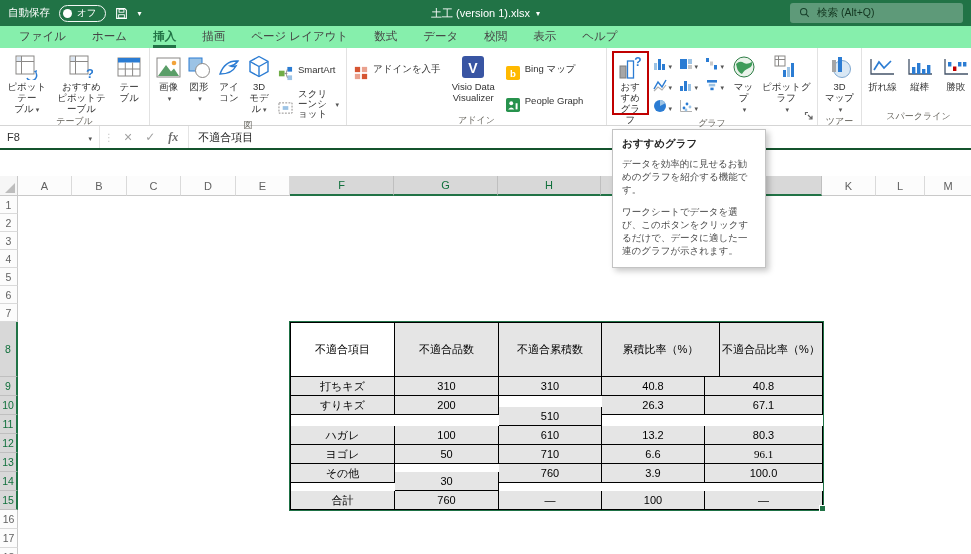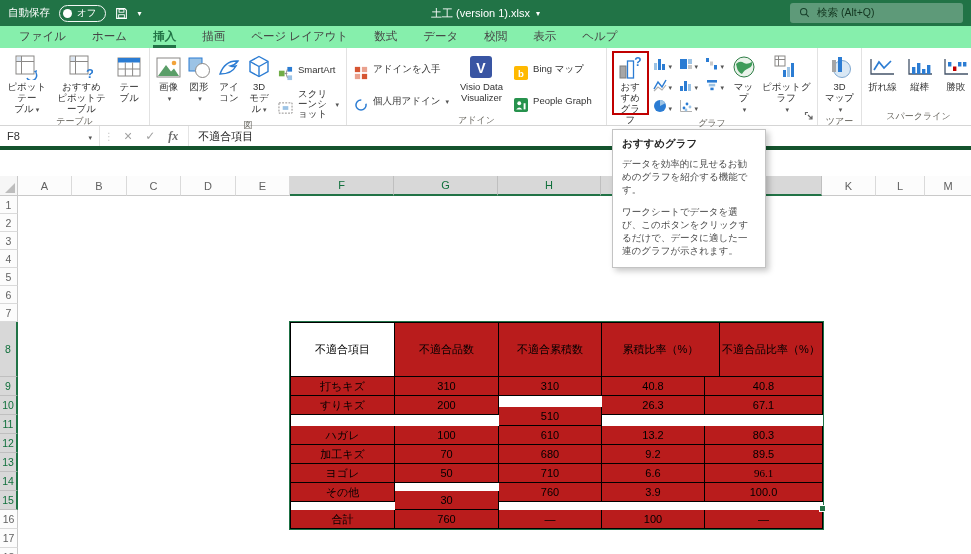--- a/index.html
+++ b/index.html
@@ -35,21 +35,21 @@
   .caret::after { content: "▾"; font-size: 7px; color: #555; }
   .lbl .caret::after { margin-left: 2px; }
   .smallcol { display: flex; flex-direction: column; justify-content: flex-start; gap: 6px; padding: 6px 4px 0; }
   .smallbtn { display: flex; align-items: center; gap: 5px; font-size: 9.5px; color: #333; cursor: pointer; white-space: pre-line; line-height: 10px; }
   .minigrid { display: grid; grid-template-columns: repeat(3, 26px); grid-auto-rows: 21px; padding-top: 4px; }
   .minibtn { display: flex; align-items: center; gap: 2px; cursor: pointer; padding-left: 2px; }
   .redbox { border: 2px solid #c00000; margin: 1px 2px 0 2px; height: 64px; display: flex; }
   .launcher { position: absolute; right: 3px; bottom: 2px; cursor: pointer; }
 
   
-  .fbar { height: 24px; background: #fff; border-bottom: 4px solid #14532d; display: flex; align-items: stretch; }
+  .fbar { height: 24px; background: #fff; border-bottom: 2px solid #14532d; display: flex; align-items: stretch; }
   .namebox { width: 100px; display: flex; align-items: center; padding: 0 7px; font-size: 11px; border-right: 1px solid #e4e4e4; cursor: pointer; }
   .namebox .nb-caret { margin-left: auto; }
   .fdots { display: flex; align-items: center; color: #c9c9c9; padding: 0 4px; font-size: 10px; }
   .fdots::after { content: "⋮"; }
   .fbtns { display: flex; align-items: center; gap: 13px; padding: 0 10px 0 6px; border-right: 1px solid #e4e4e4; color: #a0a0a0; }
   .fb-x::after { content: "×"; font-size: 14px; }
   .fb-ck::after { content: "✓"; font-size: 12px; }
   .fb-fx { font-style: italic; font-family: "Liberation Serif", "DejaVu Serif", serif; font-size: 12px; color: #6d6d6d; font-weight: bold; }
   .fvalue { flex: 1; display: flex; align-items: center; padding: 0 9px; font-size: 11px; color: #222; cursor: text; }
   .fgap { height: 26px; background: #fff; }
@@ -63,21 +63,21 @@
   .colh.sel { background: #d8d8d8; color: #11703c; border-bottom: 2px solid #217346; border-right-color: #bfbfbf; }
   .sheetbody { display: flex; height: calc(100% - 20px); }
   .rowheads { width: 18px; display: flex; flex-direction: column; flex: 0 0 auto; }
   .rowh { display: flex; align-items: center; justify-content: center; font-size: 10.5px; color: #616161; background: #fcfcfc; border-bottom: 1px solid #dadada; border-right: 1px solid #c9c9c9; flex: 0 0 auto; cursor: pointer; }
   .rowh.sel { background: #d8d8d8; color: #11703c; border-right: 2px solid #217346; border-bottom-color: #bfbfbf; }
   .cellsarea { flex: 1; position: relative; background: #fff; }
 
   
   .ptable { position: absolute; left: 272px; top: 126px; border-top: 1px solid #000; border-left: 1px solid #000; outline: 1px solid #1e7145; }
   .prow { display: flex; }
-  .pcell { border-right: 1px solid #000; border-bottom: 1px solid #000; background: #b91c1c; display: flex; align-items: center; justify-content: center; font-size: 11px; color: #000; flex: 0 0 auto; cursor: cell; }
+  .pcell { border-right: 1px solid #000; border-bottom: 1px solid #000; background: #e5e5e5; display: flex; align-items: center; justify-content: center; font-size: 11px; color: #000; flex: 0 0 auto; cursor: cell; }
   .pcell.th { height: 54px; }
   .pcell.active { background: #fff; }
   .fill-handle { position: absolute; width: 7px; height: 7px; background: #217346; border: 1px solid #fff; left: 801px; top: 309px; cursor: crosshair; }
 
   
   .tooltip { position: absolute; left: 612px; top: 129px; width: 154px; background: #fff; border: 1px solid #c3c3c3; box-shadow: 3px 3px 6px rgba(0,0,0,.22); padding: 7px 9px 8px; z-index: 60; }
   .tooltip h4 { font-size: 10.5px; color: #262626; margin-bottom: 6px; }
   .tooltip p { font-size: 9.5px; color: #4c4c4c; line-height: 13px; margin-bottom: 9px; }
   .tooltip p:last-child { margin-bottom: 2px; }
 </style>
@@ -248,29 +248,20 @@
         <div class="smallbtn">
           <span>
             <svg width="14" height="14" viewBox="0 0 16 16">
                 <rect x="1" y="1" width="6" height="6" fill="#d65532"></rect>
                 <rect x="9" y="1" width="6" height="6" fill="#eaa18e"></rect>
                 <rect x="1" y="9" width="6" height="6" fill="#eaa18e"></rect>
                 <rect x="9" y="9" width="6" height="6" fill="#d65532"></rect>
               </svg>
           </span>
           <span>アドインを入手</span>
-        </div>
-        <div class="smallbtn">
-          <span>
-            <svg width="14" height="14" viewBox="0 0 16 16">
-                <circle cx="8" cy="8" r="5.8" fill="none" stroke="#2b7cd3" stroke-width="1.7" stroke-dasharray="27 7"></circle>
-              </svg>
-          </span>
-          <span>個人用アドイン</span>
-          <span class="caret"></span>
         </div>
       </div>
       <div class="bigbtn">
         <span class="icn">
           <svg width="22" height="22" viewBox="0 0 22 22">
               <rect width="22" height="22" rx="3" fill="#3955a3"></rect>
               <text x="11" y="16.5" font-size="14" font-weight="bold" fill="#fff" text-anchor="middle">V</text>
             </svg>
         </span>
         <span class="lbl">Visio Data
@@ -549,27 +540,20 @@
             <div class="pcell" style="width: 118px; height: 19px;">67.1</div>
           </div>
           <div class="prow">
             <div class="pcell" style="width: 104px; height: 19px;">ハガレ</div>
             <div class="pcell" style="width: 104px; height: 19px;">100</div>
             <div class="pcell" style="width: 103px; height: 19px;">610</div>
             <div class="pcell" style="width: 103px; height: 19px;">13.2</div>
             <div class="pcell" style="width: 118px; height: 19px;">80.3</div>
           </div>
           <div class="prow">
-            <div class="pcell" style="width: 104px; height: 19px;">加工キズ</div>
-            <div class="pcell" style="width: 104px; height: 19px;">70</div>
-            <div class="pcell" style="width: 103px; height: 19px;">680</div>
-            <div class="pcell" style="width: 103px; height: 19px;">9.2</div>
-            <div class="pcell" style="width: 118px; height: 19px;">89.5</div>
-          </div>
-          <div class="prow">
             <div class="pcell" style="width: 104px; height: 19px;">ヨゴレ</div>
             <div class="pcell" style="width: 104px; height: 19px;">50</div>
             <div class="pcell" style="width: 103px; height: 19px;">710</div>
             <div class="pcell" style="width: 103px; height: 19px;">6.6</div>
             <div class="pcell" style="width: 118px; height: 19px; font-family: Liberation Serif, serif;">96.1</div>
           </div>
           <div class="prow">
             <div class="pcell" style="width: 104px; height: 19px;">その他</div>
             <div class="pcell" style="width: 104px; height: 19px; margin-top: 8px;">30</div>
             <div class="pcell" style="width: 103px; height: 19px;">760</div>

